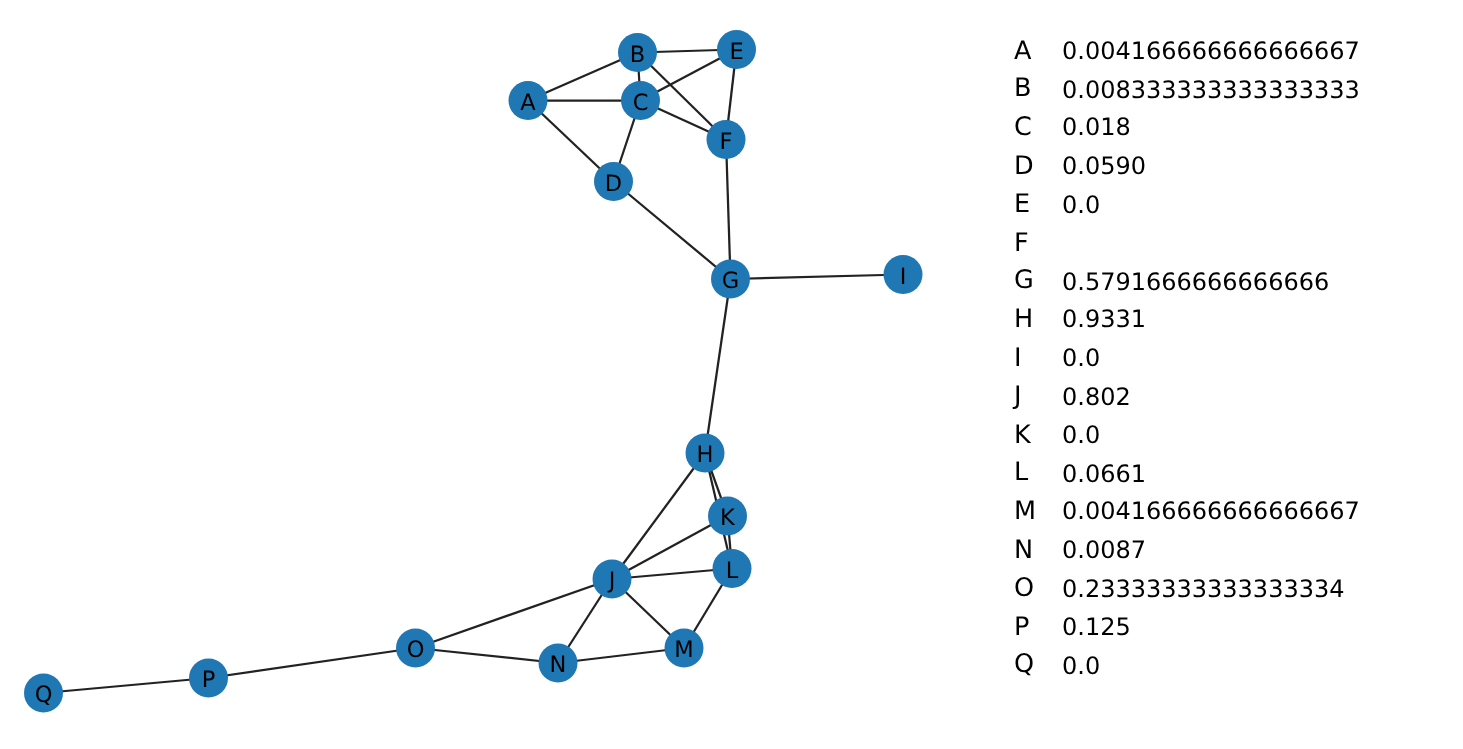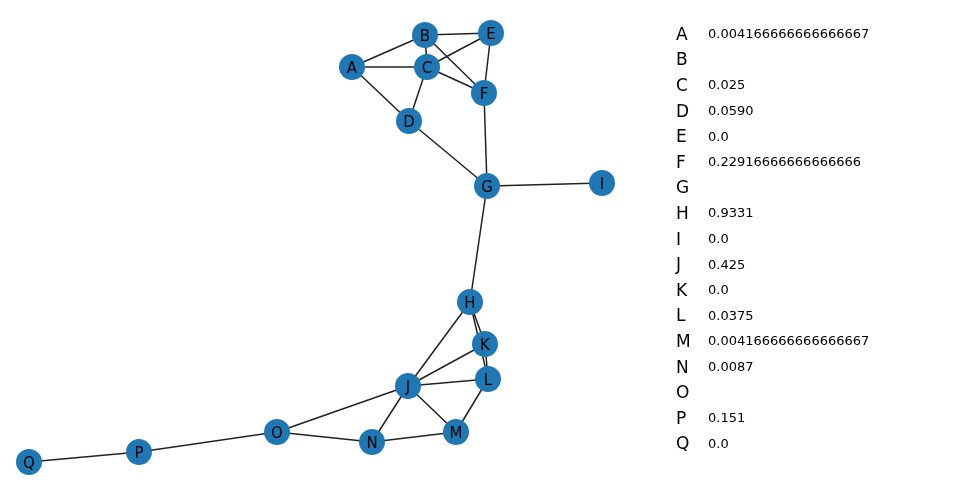--- a/index.html
+++ b/index.html
@@ -68,21 +68,21 @@
   .value-key {
     position: absolute;
     left: 16px;
     font-size: 17px;
     color: #000000;
     font-family: "DejaVu Sans", sans-serif;
   }
   .value-num {
     position: absolute;
     left: 48px;
-    font-size: 13px;
+    font-size: 16px;
     color: #000000;
     font-family: "DejaVu Sans", sans-serif;
   }
 </style>
 </head>
 <body>
 
 <div id="root">
 
   <div id="graph-panel">
@@ -190,74 +190,76 @@
     </svg>
   </div>
 
   <div id="values-panel">
       <div class="value-row" style="top: 21px;">
         <span class="value-key">A</span>
         <span class="value-num">0.004166666666666667</span>
       </div>
       <div class="value-row" style="top: 46.6px;">
         <span class="value-key">B</span>
+        <span class="value-num">0.008333333333333333</span>
       </div>
       <div class="value-row" style="top: 72.2px;">
         <span class="value-key">C</span>
-        <span class="value-num">0.025</span>
+        <span class="value-num">0.018</span>
       </div>
       <div class="value-row" style="top: 97.8px;">
         <span class="value-key">D</span>
         <span class="value-num">0.0590</span>
       </div>
       <div class="value-row" style="top: 123.4px;">
         <span class="value-key">E</span>
         <span class="value-num">0.0</span>
       </div>
       <div class="value-row" style="top: 149px;">
         <span class="value-key">F</span>
-        <span class="value-num">0.22916666666666666</span>
       </div>
       <div class="value-row" style="top: 174.6px;">
         <span class="value-key">G</span>
+        <span class="value-num">0.5791666666666666</span>
       </div>
       <div class="value-row" style="top: 200.2px;">
         <span class="value-key">H</span>
         <span class="value-num">0.9331</span>
       </div>
       <div class="value-row" style="top: 225.8px;">
         <span class="value-key">I</span>
         <span class="value-num">0.0</span>
       </div>
       <div class="value-row" style="top: 251.4px;">
         <span class="value-key">J</span>
-        <span class="value-num">0.425</span>
+        <span class="value-num">0.802</span>
       </div>
       <div class="value-row" style="top: 277px;">
         <span class="value-key">K</span>
         <span class="value-num">0.0</span>
       </div>
       <div class="value-row" style="top: 302.6px;">
         <span class="value-key">L</span>
-        <span class="value-num">0.0375</span>
+        <span class="value-num">0.0661</span>
       </div>
       <div class="value-row" style="top: 328.2px;">
         <span class="value-key">M</span>
         <span class="value-num">0.004166666666666667</span>
       </div>
       <div class="value-row" style="top: 353.8px;">
         <span class="value-key">N</span>
         <span class="value-num">0.0087</span>
       </div>
       <div class="value-row" style="top: 379.4px;">
         <span class="value-key">O</span>
+        <span class="value-num">0.23333333333333334</span>
       </div>
       <div class="value-row" style="top: 405px;">
         <span class="value-key">P</span>
-        <span class="value-num">0.151</span>
+        <span class="value-num">0.125</span>
       </div>
       <div class="value-row" style="top: 430.6px;">
         <span class="value-key">Q</span>
         <span class="value-num">0.0</span>
       </div>
     </div>
 
 </div>
 
 </body></html>

